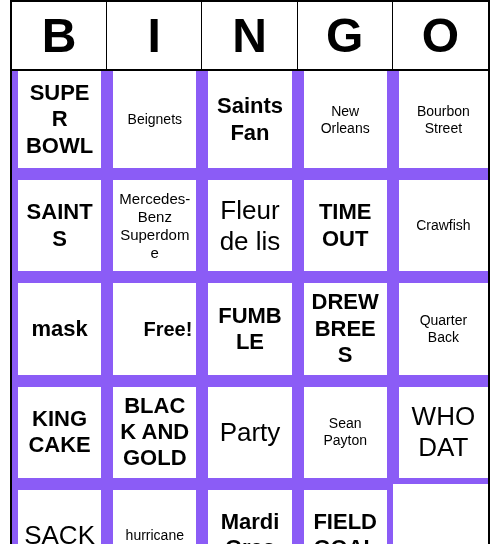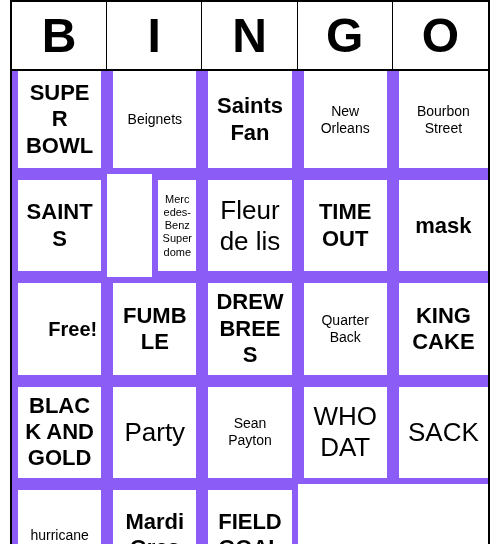--- a/index.html
+++ b/index.html
@@ -94,28 +94,31 @@
       </div>
       <div class="bingo-cell">
         <span class="cell-content">New Orleans</span>
       </div>
       <div class="bingo-cell">
         <span class="cell-content">Bourbon Street</span>
       </div>
       <div class="bingo-cell large-text">
         <span class="cell-content">SAINTS</span>
       </div>
-      <div class="bingo-cell" style="font-size: 11px; margin-left: 45px;">
+      <div class="bingo-cell" style="font-size: 15px;">
         <span class="cell-content">Mercedes-Benz Superdome</span>
       </div>
       <div class="bingo-cell xl-text">
         <span class="cell-content">Fleur de lis</span>
       </div>
       <div class="bingo-cell large-text">
         <span class="cell-content">TIME OUT</span>
+      </div>
+      <div class="bingo-cell">
+        <span class="cell-content">Crawfish</span>
       </div>
       <div class="bingo-cell large-text">
         <span class="cell-content">mask</span>
       </div>
       <div class="bingo-cell free">
         <span class="cell-content">Free!</span>
       </div>
       <div class="bingo-cell large-text">
         <span class="cell-content">FUMBLE</span>
       </div>

